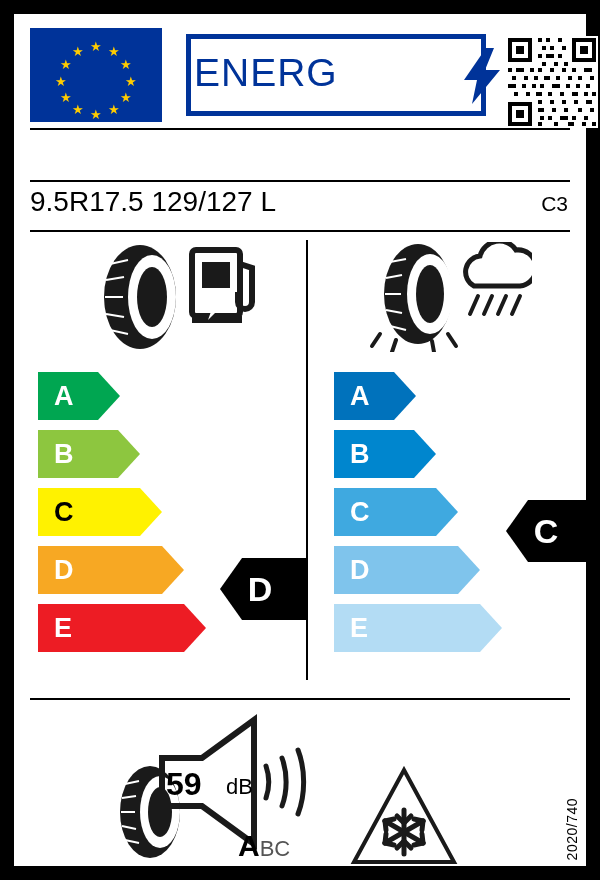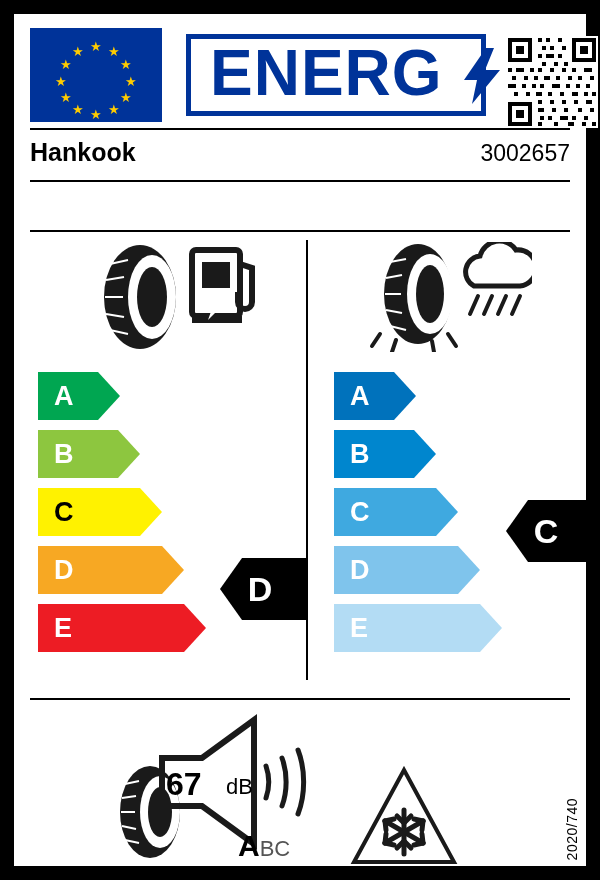--- a/index.html
+++ b/index.html
@@ -49,24 +49,24 @@
     position: absolute;
     left: 156px;
     top: 6px;
     width: 300px;
     height: 82px;
     border: 5px solid #003399;
     box-sizing: border-box;
   }
   .energ-text {
     position: absolute;
-    left: 180px;
+    left: 164px;
     top: 17px;
-    font-size: 64px;
-    font-weight: bold;
+    font-size: 39px;
+    font-weight: normal;
     color: #003399;
     letter-spacing: 1px;
     line-height: 56px;
   }
   .bolt {
     position: absolute;
     left: 434px;
     top: 20px;
     width: 36px;
     height: 56px;
@@ -364,26 +364,26 @@
         <rect x="32" y="86" width="4" height="4"></rect>
           <rect x="48" y="86" width="4" height="4"></rect>
           <rect x="62" y="86" width="6" height="4"></rect>
         <rect x="76" y="86" width="4" height="4"></rect>
           <rect x="86" y="86" width="4" height="4"></rect>
       </g>
     </svg>
   </div>
 
   <div class="rule" style="left:16px; top:114px; width:540px; height:2px;"></div>
-  <div class="brand-row">
-    <div class="brand-name">Hankook</div>
-    <div class="model-code">3002657</div>
+  <div class="rule" style="left:16px; top:166px; width:540px; height:2px;"></div>
+
+  <div class="size-row">
+    <div class="size-text">9.5R17.5 129/127 L</div>
+    <div class="class-text">C3</div>
   </div>
-  <div class="rule" style="left:16px; top:166px; width:540px; height:2px;"></div>
-
   <div class="rule" style="left:16px; top:216px; width:540px; height:2px;"></div>
 
   <div class="vdivider"></div>
 
   <div class="panel-left">
     <svg class="pictogram" style="left:58px; width:170px;" viewBox="0 0 170 110">
 
       <g>
         <ellipse cx="52" cy="55" rx="36" ry="52" fill="#1a1a1a"></ellipse>
         <ellipse cx="64" cy="55" rx="24" ry="42" fill="#ffffff"></ellipse>
@@ -496,21 +496,21 @@
         </g>
       </g>
       <polygon points="48,44 88,44 140,6 140,130 88,92 48,92" fill="none" stroke="#1a1a1a" stroke-width="6"></polygon>
       <g fill="none" stroke="#1a1a1a" stroke-width="5" stroke-linecap="round">
         <path d="M152 52 a22 34 0 0 1 0 32"></path>
         <path d="M168 44 a28 46 0 0 1 0 48"></path>
         <path d="M184 36 a34 58 0 0 1 0 64"></path>
       </g>
     </svg>
   </div>
-  <div class="db-value">67</div>
+  <div class="db-value">59</div>
   <div class="db-unit">dB</div>
   <div class="noise-class"><span>A</span><span class="dim">BC</span></div>
 
   <svg class="snow-icon" viewBox="0 0 108 100">
     <polygon points="54,4 104,96 4,96" fill="none" stroke="#1a1a1a" stroke-width="4"></polygon>
     <g stroke="#1a1a1a" stroke-width="5" stroke-linecap="round">
       <line x1="54" y1="44" x2="54" y2="88"></line>
       <line x1="35" y1="55" x2="73" y2="77"></line>
       <line x1="73" y1="55" x2="35" y2="77"></line>
       <line x1="47" y1="50" x2="54" y2="57"></line>

